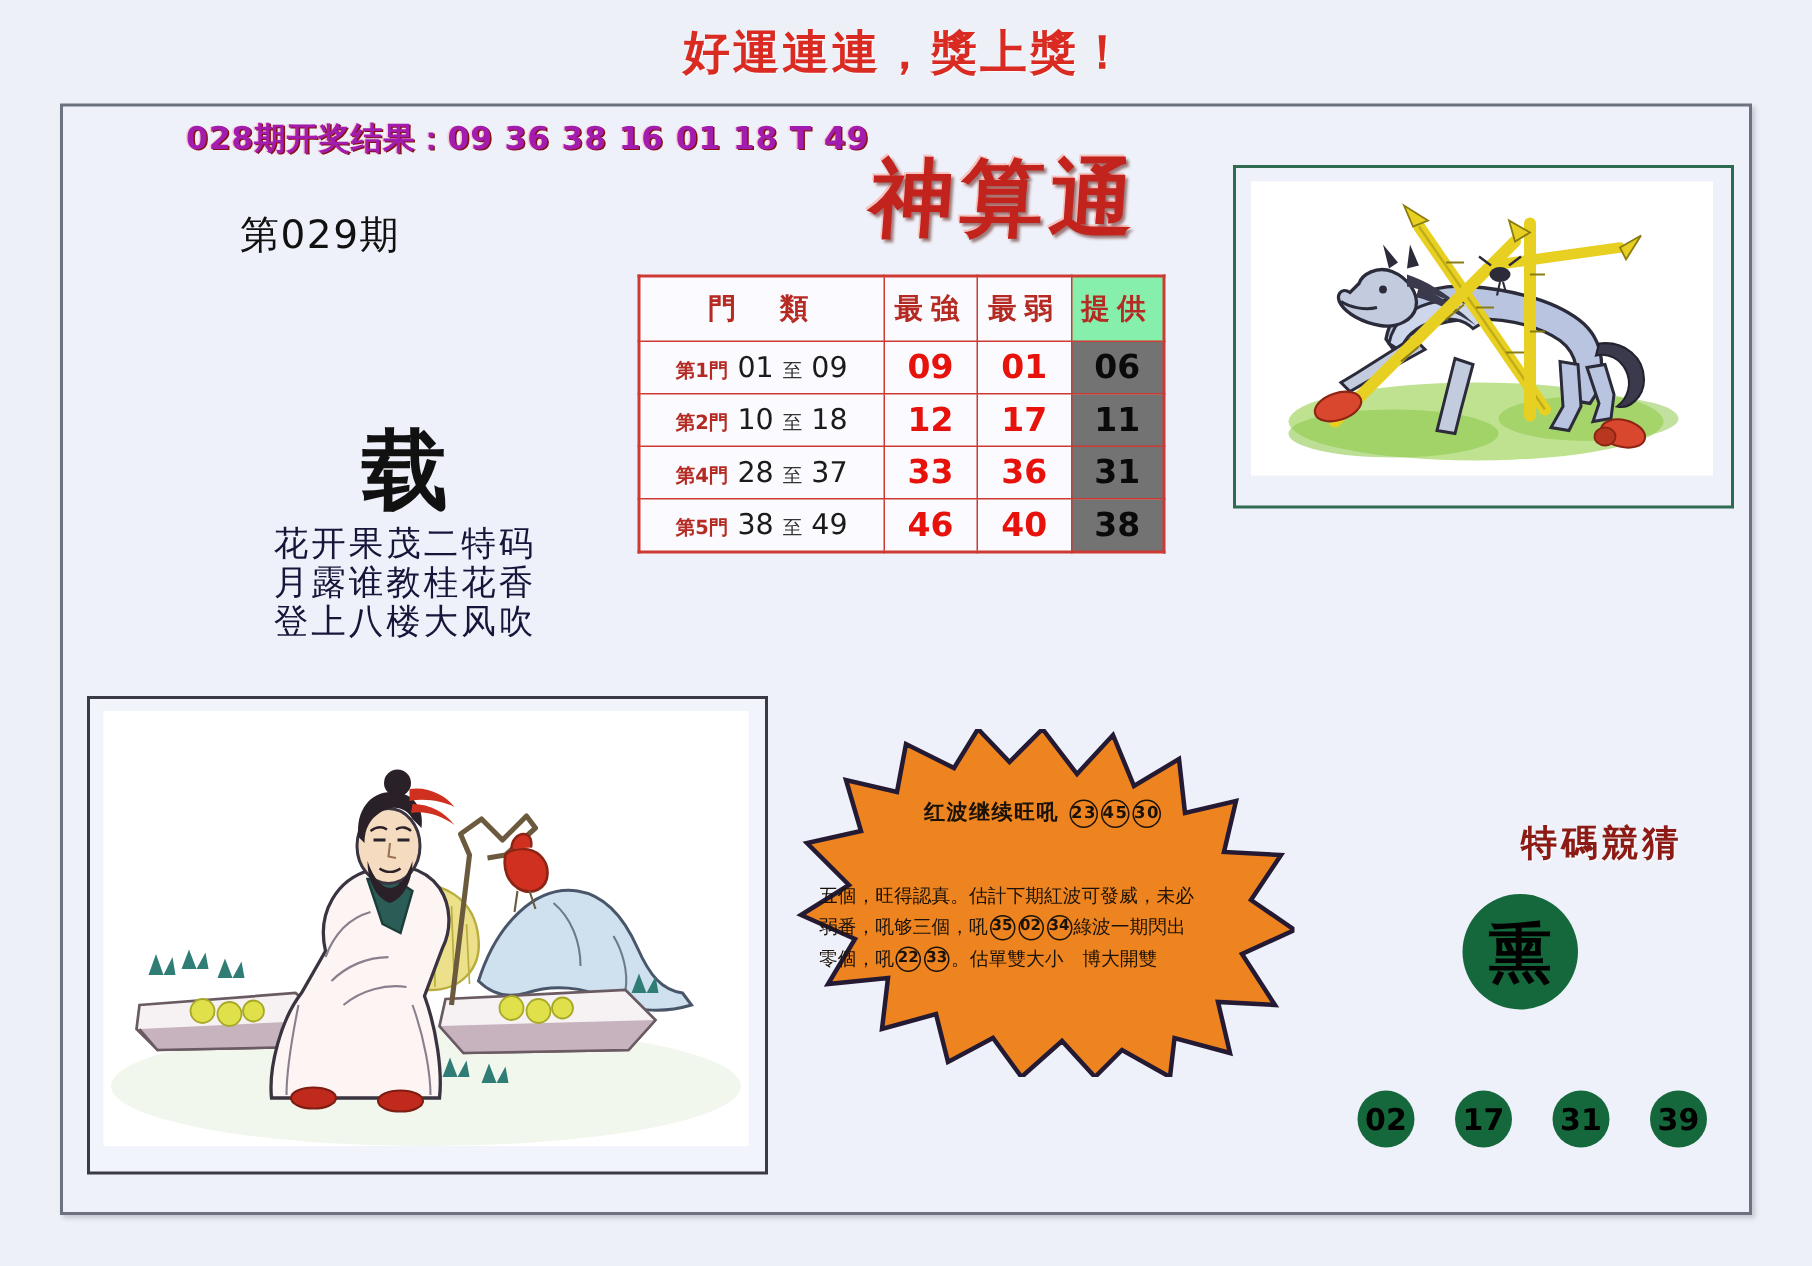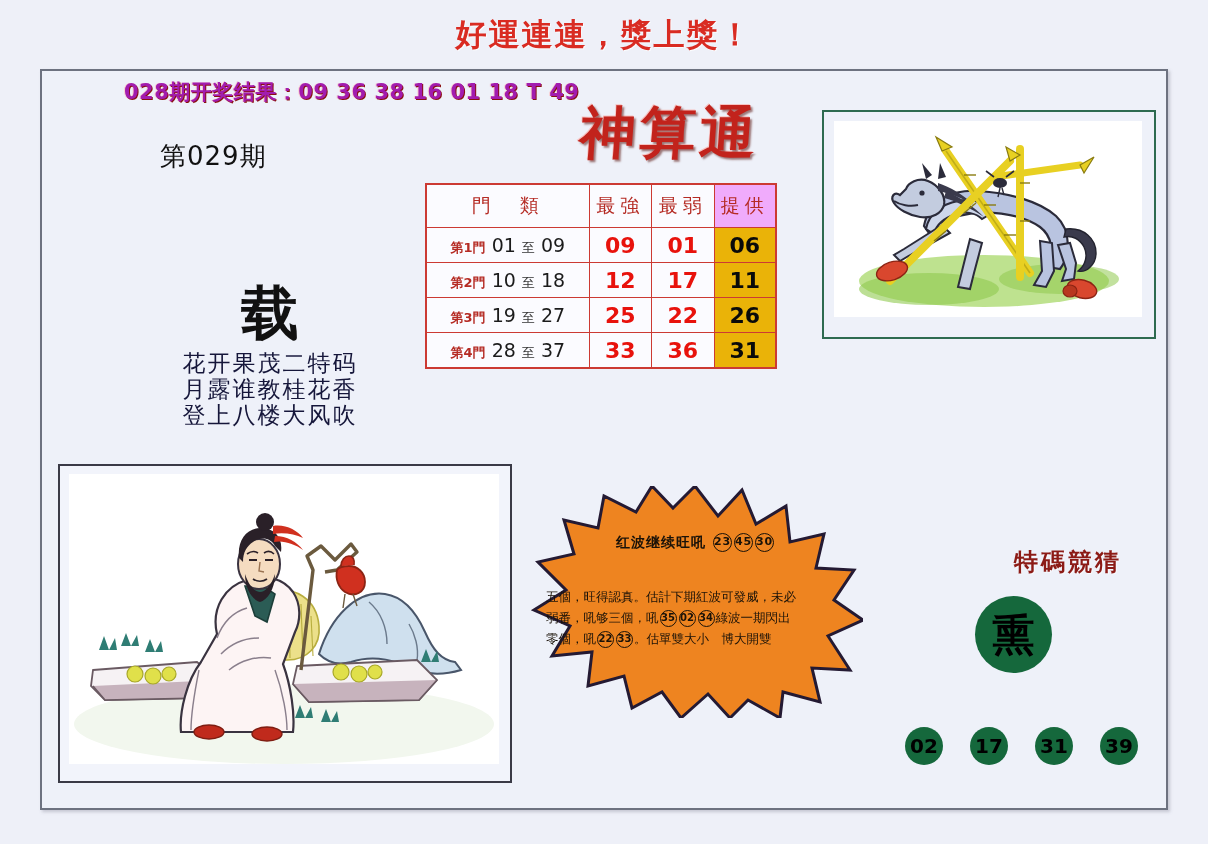--- a/index.html
+++ b/index.html
@@ -57,27 +57,27 @@
 
   
   .tbl{
     position:absolute;left:425px;top:183px;width:352px;
     border:2px solid #cc3a33;border-collapse:collapse;background:#fbfbff;
   }
   .tbl td,.tbl th{
     border:1.5px solid #cc3a33;text-align:center;padding:0;
     height:34px;font-family:"DejaVu Sans","Liberation Sans",sans-serif;
   }
-  .tbl th{height:42px;color:#b52b24;font-size:19px;font-weight:normal;letter-spacing:5px;}
+  .tbl th{height:42px;color:#b52b24;font-size:19px;font-weight:bold;letter-spacing:5px;}
   .c-range{width:150px;font-size:19px;color:#1b1b1b;white-space:nowrap;}
   .c-range .men{font-size:13px;color:#b52b24;font-weight:bold;}
   .c-range .zhi{font-size:13px;color:#333;}
   .c-num{width:57px;font-size:22px;color:#e8120c;font-weight:bold;}
-  .c-prov{width:56px;background:#eab308;color:#0a0a0a;font-size:22px;font-weight:bold;}
-  .th-prov{background:#f0abfc;}
+  .c-prov{width:56px;background:#737373;color:#0a0a0a;font-size:22px;font-weight:bold;}
+  .th-prov{background:#86efac;}
 
   
   .imgbox{position:absolute;background:#fff;overflow:hidden;}
   .horse-frame{
     left:822px;top:110px;width:330px;height:225px;
     background:#eef1f9;border:2px solid #2e6b50;padding:0;
   }
   .horse-inner{position:absolute;left:10px;top:9px;width:308px;height:196px;background:#fff;overflow:hidden;}
   .sage-frame{
     left:58px;top:464px;width:450px;height:315px;
@@ -177,39 +177,39 @@
       <span>10</span>
       <span class="zhi">至</span>
       <span>18</span>
     </td>
     <td class="c-num">12</td>
     <td class="c-num">17</td>
     <td class="c-prov">11</td>
   </tr>
   <tr>
     <td class="c-range">
-      <span class="men">第3門</span>
-      <span>19</span>
-      <span class="zhi">至</span>
-      <span>27</span>
-    </td>
-    <td class="c-num">25</td>
-    <td class="c-num">22</td>
-    <td class="c-prov">26</td>
-  </tr>
-  <tr>
-    <td class="c-range">
       <span class="men">第4門</span>
       <span>28</span>
       <span class="zhi">至</span>
       <span>37</span>
     </td>
     <td class="c-num">33</td>
     <td class="c-num">36</td>
     <td class="c-prov">31</td>
+  </tr>
+  <tr>
+    <td class="c-range">
+      <span class="men">第5門</span>
+      <span>38</span>
+      <span class="zhi">至</span>
+      <span>49</span>
+    </td>
+    <td class="c-num">46</td>
+    <td class="c-num">40</td>
+    <td class="c-prov">38</td>
   </tr>
 </tbody>
   </table>
 
 <div class="imgbox horse-frame">
   <div class="horse-inner">
     <svg width="308" height="196" viewBox="0 0 308 196">
       <rect x="0" y="0" width="308" height="196" fill="#ffffff"></rect>
 
       <ellipse cx="150" cy="160" rx="125" ry="26" fill="#a8d86a" opacity=".75"></ellipse>

